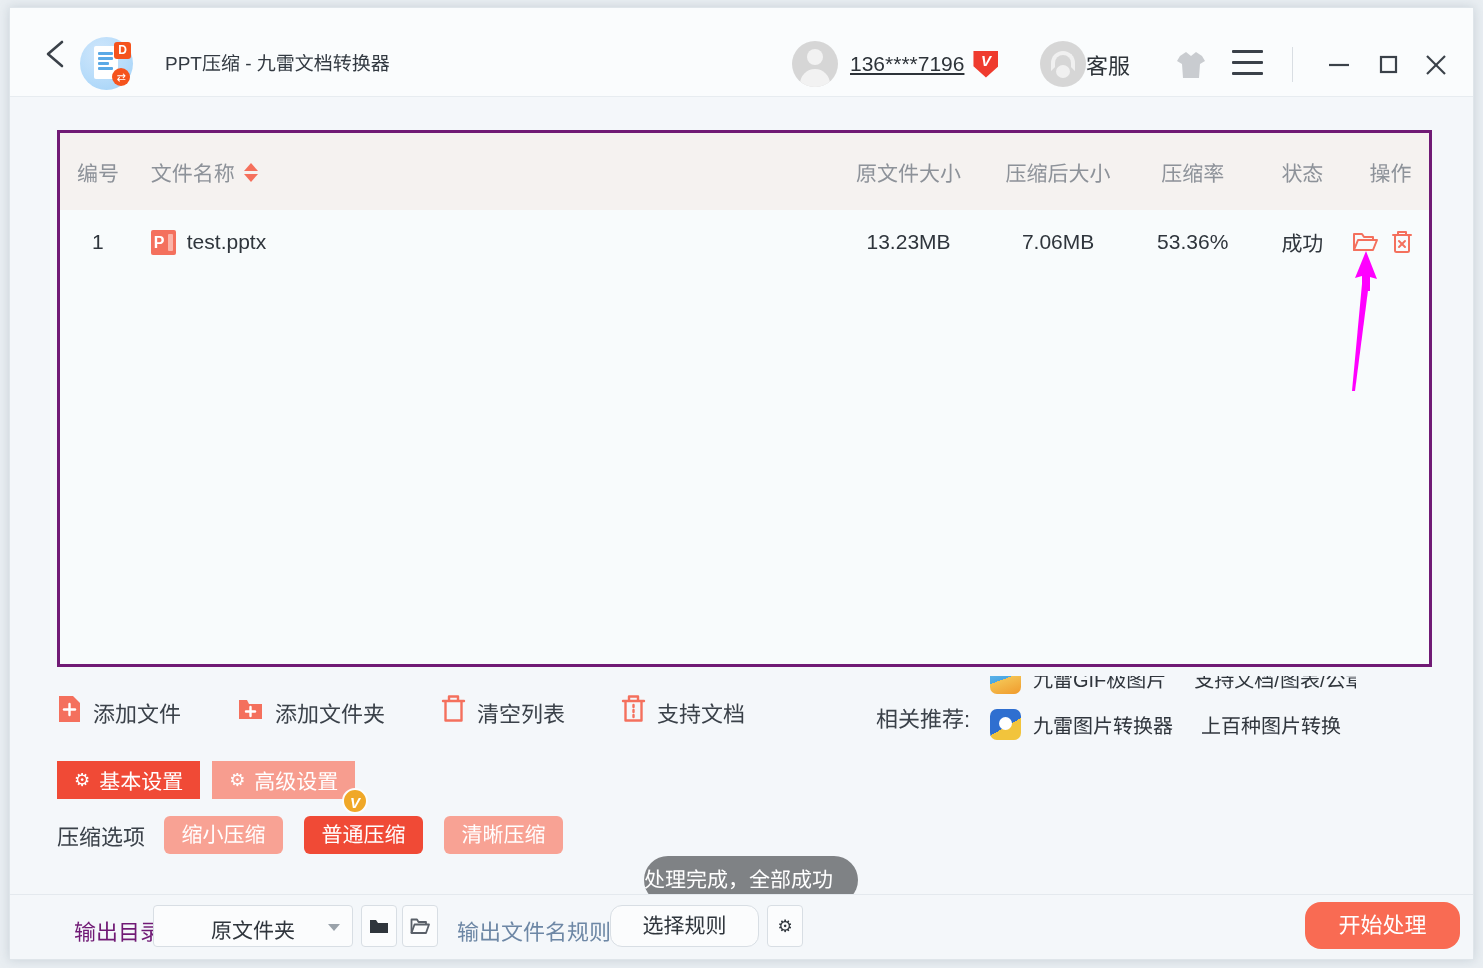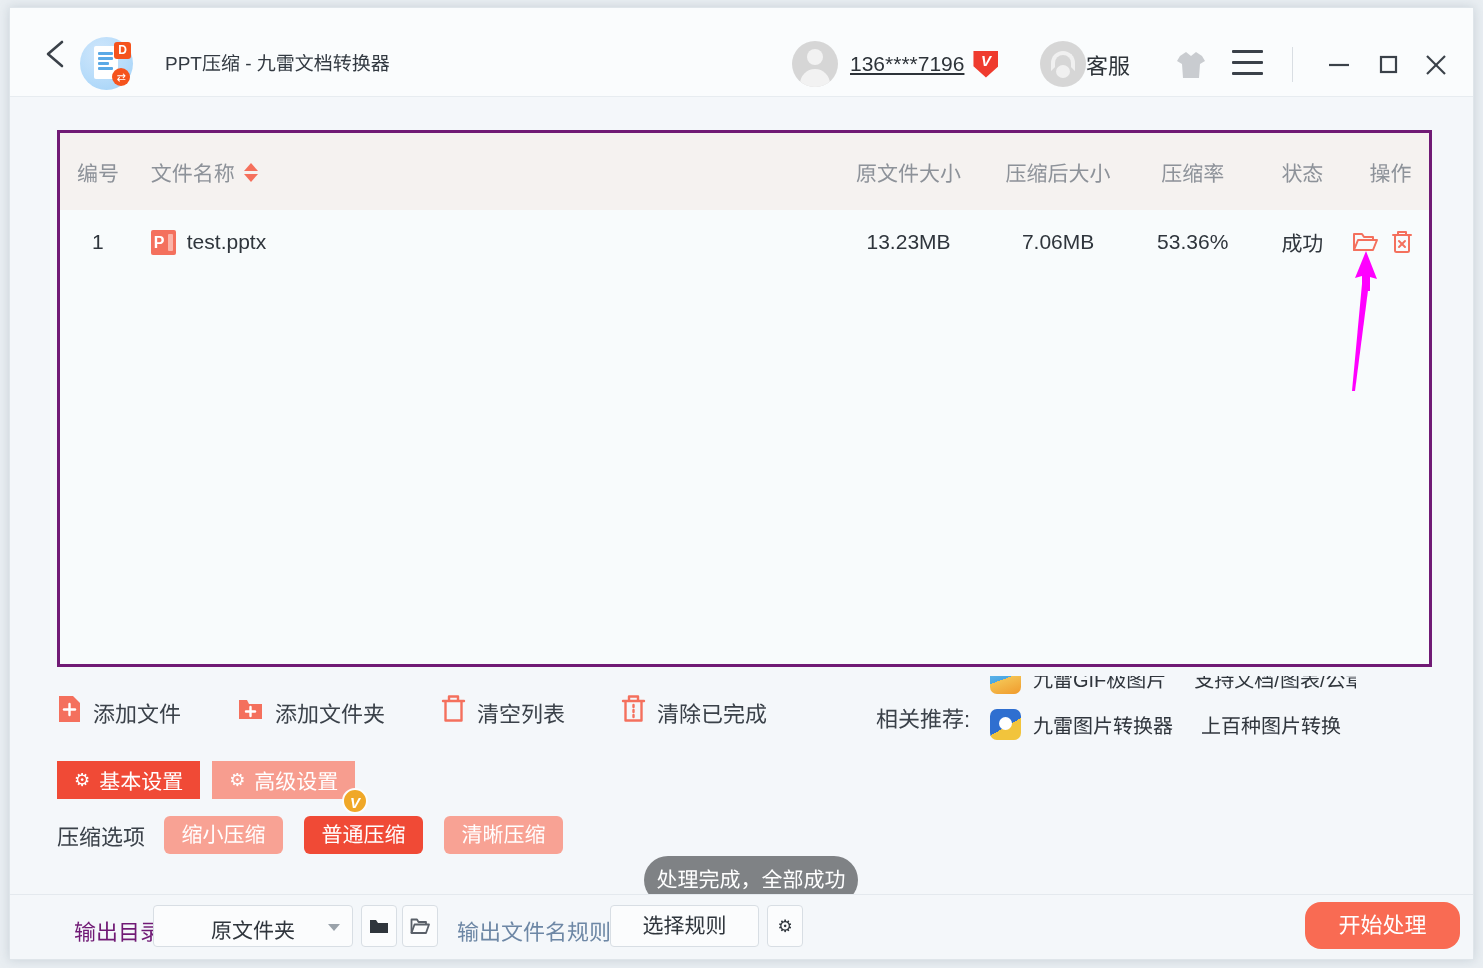--- a/index.html
+++ b/index.html
@@ -511,21 +511,21 @@
   #toast {
     position: absolute;
     left: 634px;
     top: 848px;
     width: 214px;
     height: 48px;
     border-radius: 24px;
     background: #7f8285;
     color: #ffffff;
     font-size: 21px;
-    text-align: center;
+    text-align: left;
     line-height: 48px;
     white-space: nowrap;
   }
 
   
   #bottom-bar {
     position: absolute;
     left: 0;
     top: 886px;
     width: 100%;
@@ -595,21 +595,21 @@
     white-space: nowrap;
   }
   #naming-rule-select {
     position: absolute;
     left: 600px;
     top: 10px;
     width: 149px;
     height: 42px;
     background: #fbfcfd;
     border: 1px solid #d8dee4;
-    border-radius: 4px;
+    border-radius: 12px;
     box-sizing: border-box;
     cursor: pointer;
     font-size: 21px;
     color: #2f353c;
     text-align: center;
     line-height: 40px;
   }
   #btn-rule-settings {
     left: 757px;
   }
@@ -791,21 +791,21 @@
       <span>
         <svg width="25" height="29" viewBox="0 0 25 29">
           <line x1="2" y1="7" x2="23" y2="7" stroke="#f4705d" stroke-width="2.4" stroke-linecap="round"></line>
           <path d="M8,7 L8,2.5 L17,2.5 L17,7" fill="none" stroke="#f4705d" stroke-width="2.4" stroke-linejoin="round"></path>
           <path d="M4.5,7 L4.5,26.5 L20.5,26.5 L20.5,7" fill="none" stroke="#f4705d" stroke-width="2.4" stroke-linejoin="round"></path>
           <line x1="12.5" y1="11" x2="12.5" y2="13" stroke="#f4705d" stroke-width="2.4" stroke-linecap="round"></line>
           <line x1="12.5" y1="16" x2="12.5" y2="18" stroke="#f4705d" stroke-width="2.4" stroke-linecap="round"></line>
           <line x1="12.5" y1="21" x2="12.5" y2="23" stroke="#f4705d" stroke-width="2.4" stroke-linecap="round"></line>
         </svg>
       </span>
-      <span>清除已完成</span>
+      <span>支持文档</span>
     </div>
   </div>
 
   <div id="settings-tabs">
     <div class="settings-tab active">
       <span class="gear-glyph">⚙</span>
       <span>基本设置</span>
     </div>
     <div class="settings-tab inactive">
       <span class="gear-glyph">⚙</span>

